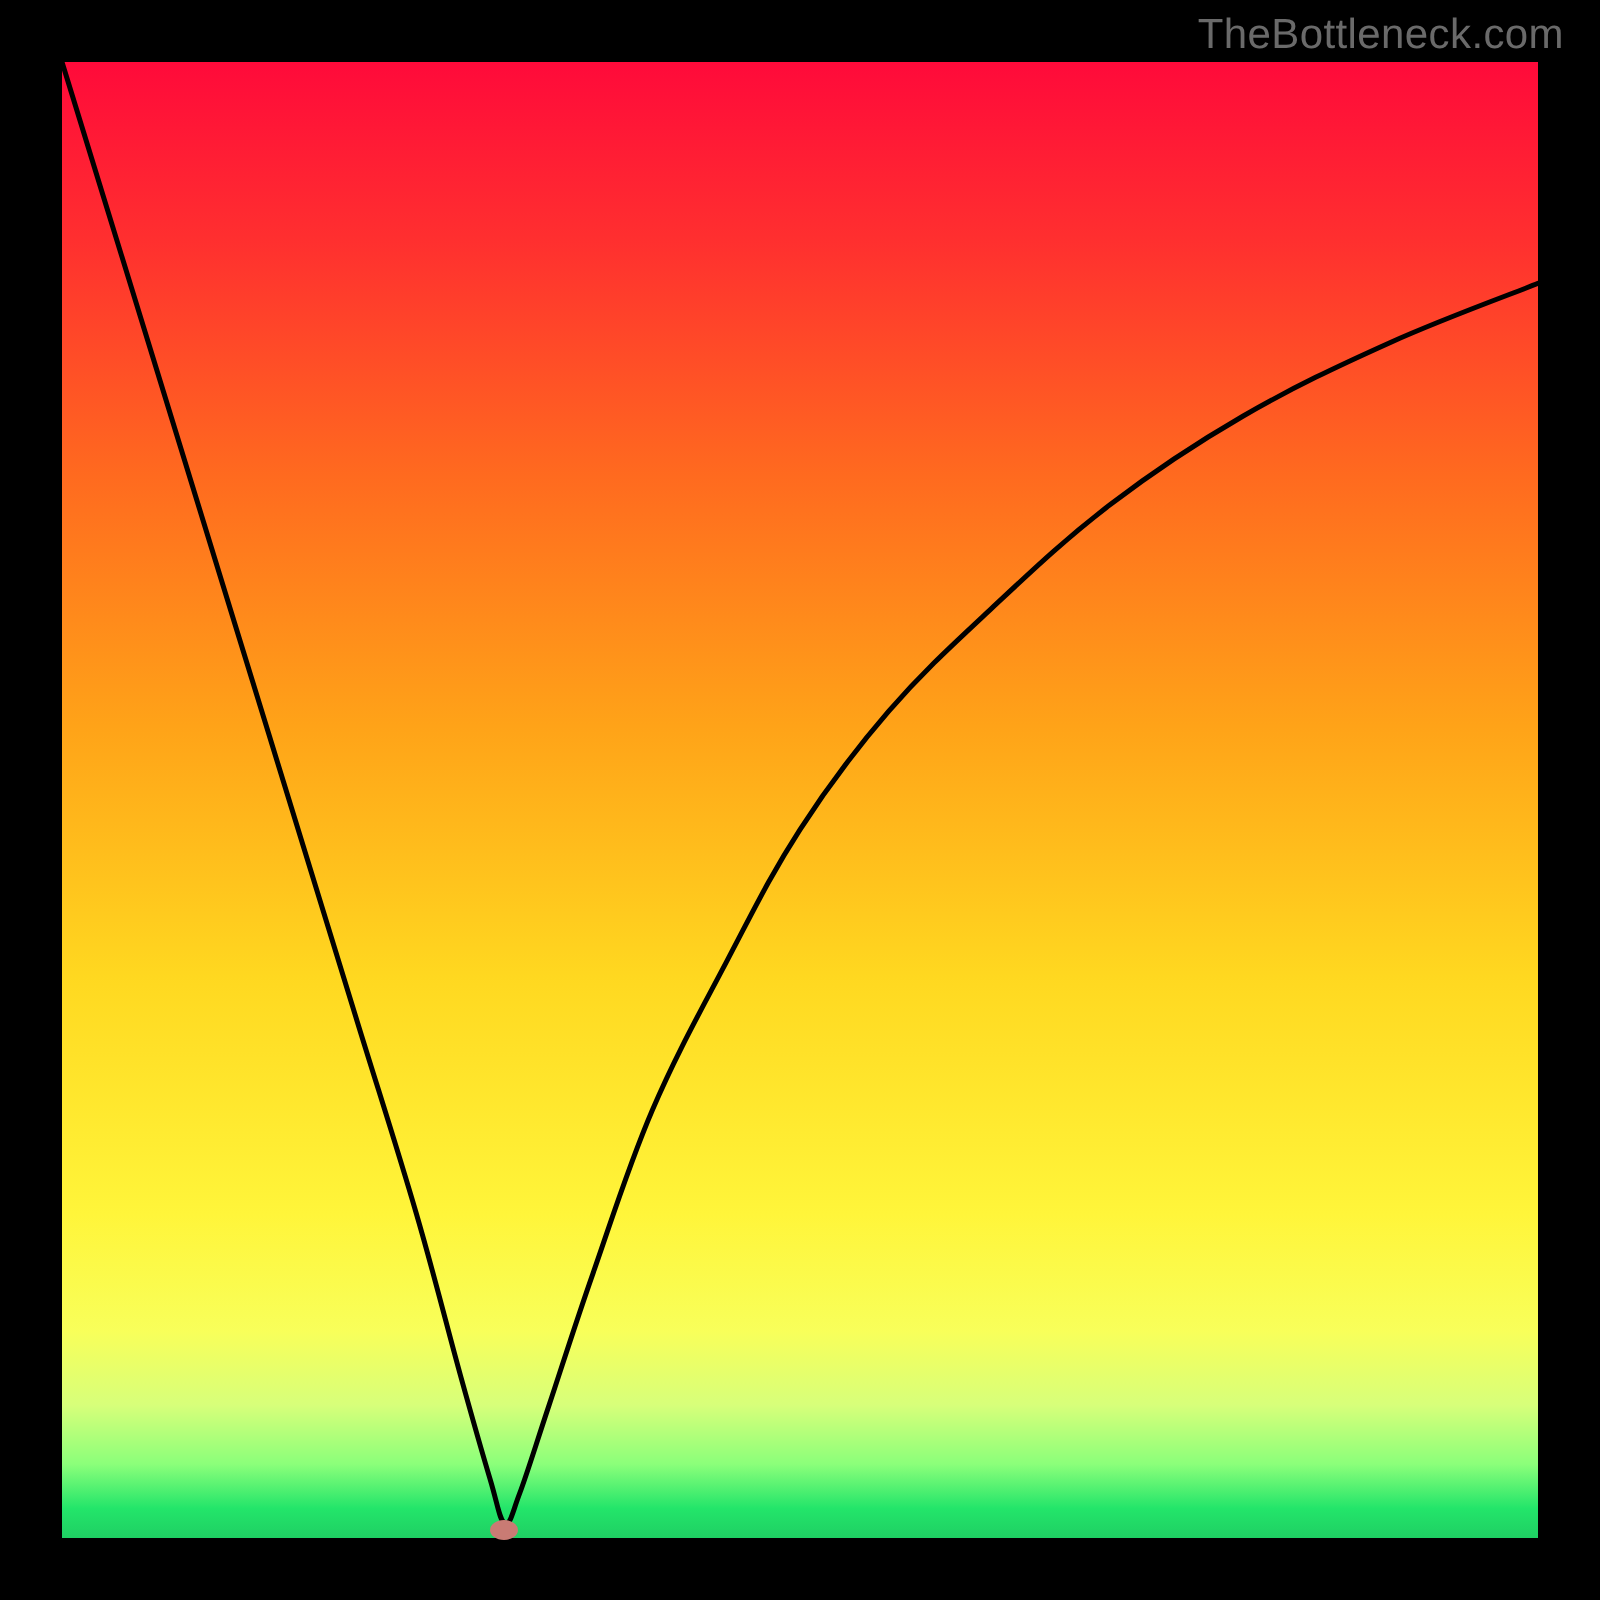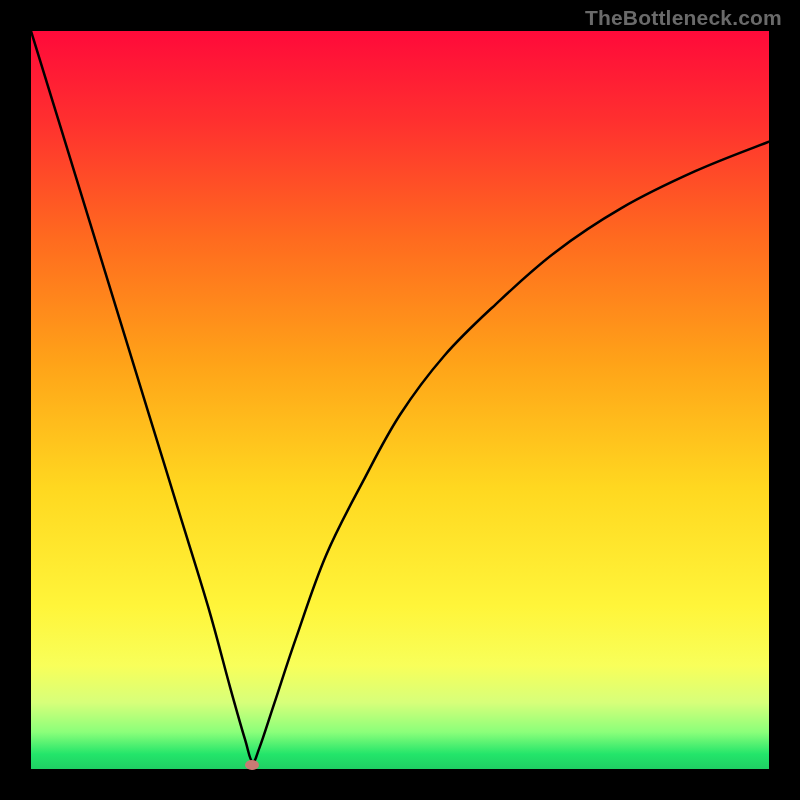--- a/index.html
+++ b/index.html
@@ -51,21 +51,21 @@
     border-radius: 50%;
     background: #c97b74;
     transform: translate(-50%, -50%);
   }
   .watermark {
     position: absolute;
     top: 6px;
     right: 18px;
     font-size: 21px;
     color: #6a6a6a;
-    font-weight: 700;
+    font-weight: 400;
     letter-spacing: 0.2px;
     user-select: none;
   }
 </style>
 </head>
 <body>
 
 <div class="outer">
   <div class="watermark">TheBottleneck.com</div>
   <div class="plot">

